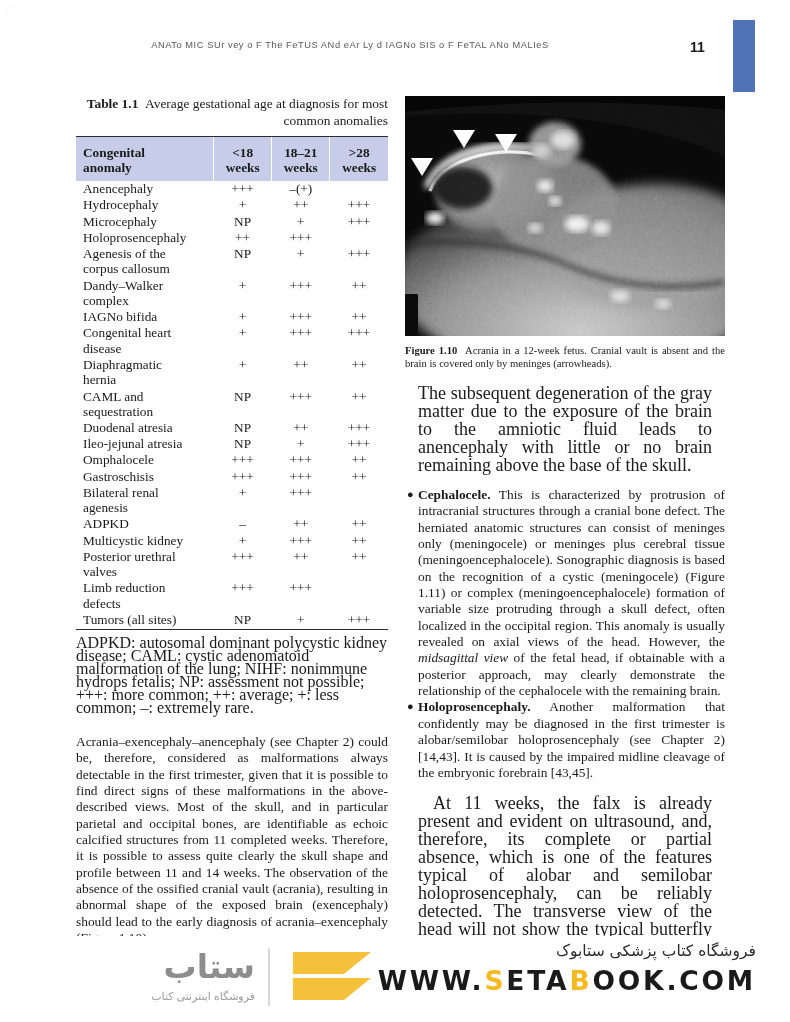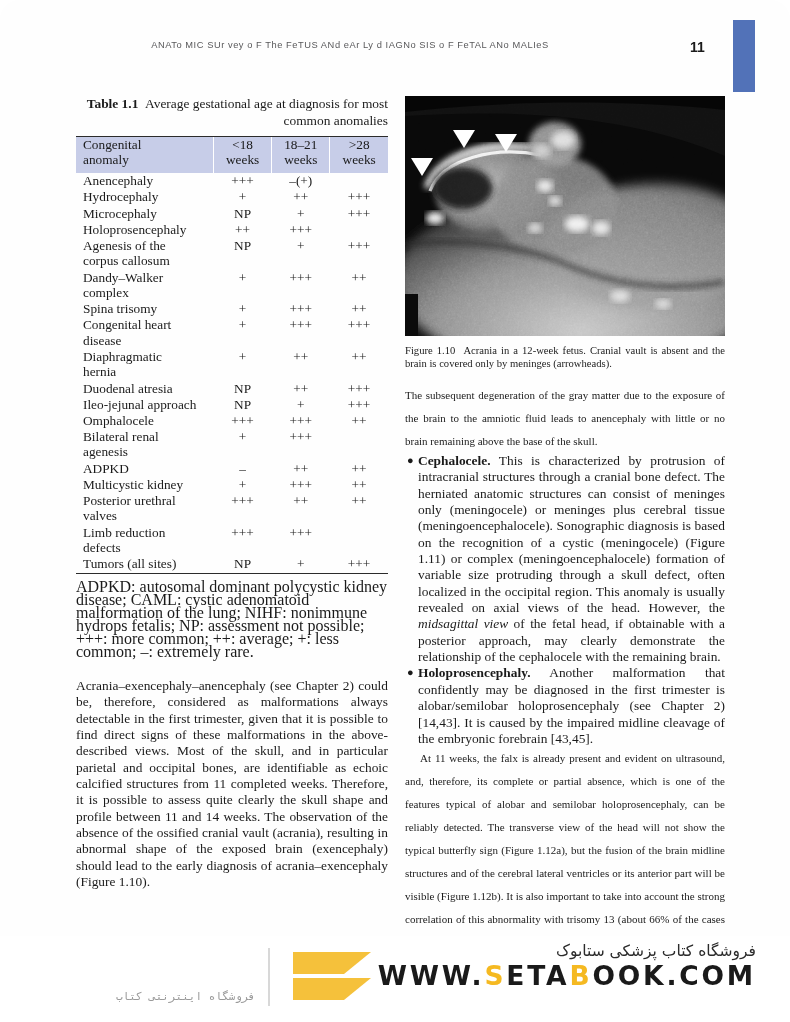--- a/index.html
+++ b/index.html
@@ -75,24 +75,24 @@
   }
   .table-caption .tlabel { font-weight: bold; }
   table.anomaly {
     width: 100%;
     border-collapse: collapse;
     font-size: 13.3px;
     line-height: 15.4px;
   }
   table.anomaly thead tr { background: #c7cde8; }
   table.anomaly thead th {
-    font-weight: normal;
+    font-weight: bold;
     text-align: center;
     vertical-align: top;
-    padding: 0 2px 5px 2px;
+    padding: 8px 2px 5px 2px;
     border-left: 1px solid #ffffff;
   }
   table.anomaly thead th.c-name {
     text-align: left;
     padding-left: 7px;
     border-left: none;
     width: 44%;
   }
   table.anomaly thead th.c-a,
   table.anomaly thead th.c-b,
@@ -141,29 +141,29 @@
     background: #0a0a0a;
   }
   #us-image svg { display: block; }
   .fig-caption {
     font-size: 10.6px;
     line-height: 13px;
     margin-top: 8px;
     text-align: justify;
     color: #1a1a1a;
   }
-  .fig-caption .flabel { font-weight: normal; }
+  .fig-caption .flabel { font-weight: bold; }
 
   
   #right-text { margin-top: 14px; }
   .r-par {
-    font-size: 11px;
-    line-height: 23px;
+    font-size: 18px;
+    line-height: 18px;
     text-align: justify;
-    margin: 0;
+    margin: 13px;
   }
   .r-par.indent { text-indent: 15px; }
   ul.bullets { list-style: none; margin: 0; padding: 0; }
   ul.bullets li {
     position: relative;
     padding-left: 13px;
     font-size: 13.4px;
     line-height: 16.35px;
     text-align: justify;
   }
@@ -199,21 +199,21 @@
     color: #8d8d8d;
     line-height: 42px;
     white-space: nowrap;
   }
   #wm-persian-sub {
     position: absolute;
     left: 0px; top: 46px;
     width: 200px;
     text-align: right;
     direction: rtl;
-    font-family: Liberation Mono, monospace;
+    font-family: Liberation Sans, sans-serif;
     font-size: 11px;
     color: #9a9a9a;
     white-space: nowrap;
   }
   #wm-divider {
     position: absolute;
     left: 213px; top: 4px;
     width: 1.5px; height: 58px;
     background: #d8d8d8;
   }
@@ -221,20 +221,21 @@
   #wm-right {
     position: absolute;
     right: 34px; top: 6px;
     text-align: right;
   }
   #wm-fa {
     direction: rtl;
     font-family: "DejaVu Sans", sans-serif;
     font-size: 15.5px;
     color: #2b2b2b;
+    margin-bottom: 5px;
     white-space: nowrap;
   }
   #wm-url {
     font-family: "DejaVu Sans", sans-serif;
     font-size: 26.5px;
     font-weight: bold;
     letter-spacing: 2.8px;
     color: #1a1a1a;
     white-space: nowrap;
     text-align: center;
@@ -314,53 +315,66 @@
             <td class="val">+++</td>
           </tr>
           <tr>
             <td class="c-name">Dandy–Walker
   complex</td>
             <td class="val">+</td>
             <td class="val">+++</td>
             <td class="val">++</td>
           </tr>
           <tr>
-            <td class="c-name">Spina trisomy</td>
+            <td class="c-name">IAGNo bifida</td>
             <td class="val">+</td>
             <td class="val">+++</td>
             <td class="val">++</td>
           </tr>
           <tr>
             <td class="c-name">Congenital heart
   disease</td>
             <td class="val">+</td>
             <td class="val">+++</td>
             <td class="val">+++</td>
           </tr>
           <tr>
             <td class="c-name">Diaphragmatic
   hernia</td>
             <td class="val">+</td>
             <td class="val">++</td>
             <td class="val">++</td>
           </tr>
           <tr>
+            <td class="c-name">CAML and
+  sequestration</td>
+            <td class="val">NP</td>
+            <td class="val">+++</td>
+            <td class="val">++</td>
+          </tr>
+          <tr>
             <td class="c-name">Duodenal atresia</td>
             <td class="val">NP</td>
             <td class="val">++</td>
             <td class="val">+++</td>
           </tr>
           <tr>
-            <td class="c-name">Ileo-jejunal approach</td>
+            <td class="c-name">Ileo-jejunal atresia</td>
             <td class="val">NP</td>
             <td class="val">+</td>
             <td class="val">+++</td>
           </tr>
           <tr>
             <td class="c-name">Omphalocele</td>
+            <td class="val">+++</td>
+            <td class="val">+++</td>
+            <td class="val">++</td>
+          </tr>
+          <tr>
+            <td class="c-name">Gastroschisis</td>
             <td class="val">+++</td>
             <td class="val">+++</td>
             <td class="val">++</td>
           </tr>
           <tr>
             <td class="c-name">Bilateral renal
   agenesis</td>
             <td class="val">+</td>
             <td class="val">+++</td>
             <td class="val"></td>
@@ -516,20 +530,21 @@
           <span class="bold">Holoprosencephaly.</span><span> Another malformation that confidently may be diagnosed in the first trimester is alobar/semilobar holoprosencephaly (see Chapter 2) [14,43]. It is caused by the impaired midline cleavage of the embryonic forebrain [43,45].</span>
         </li>
       </ul>
 
       <p class="r-par indent">At 11 weeks, the falx is already present and evident on ultrasound, and, therefore, its complete or partial absence, which is one of the features typical of alobar and semilobar holoprosencephaly, can be reliably detected. The transverse view of the head will not show the typical butterfly sign (Figure 1.12a), but the fusion of the brain midline structures and of the cerebral lateral ventricles or its anterior part will be visible (Figure 1.12b). It is also important to take into account the strong correlation of this abnormality with trisomy 13 (about 66% of the cases diagnosed in the first trimester) [46].</p>
     </div>
   </div>
 
   <div id="watermark">
     <div id="wm-logo">
+      <div id="wm-persian-logo">ستاب</div>
       <div id="wm-persian-sub">فروشگاه اینترنتی کتاب</div>
       <div id="wm-divider"></div>
       <svg id="wm-chevrons" width="120" height="62" viewBox="0 0 120 62">
         <polygon points="6,2 60,2 33,24 6,24" fill="#f5c13b"></polygon>
         <polygon points="6,28 60,28 33,50 6,50" fill="#f5c13b"></polygon>
         <polygon points="30,2 84,2 57,24 30,24" fill="#f5c13b"></polygon>
         <polygon points="30,28 84,28 57,50 30,50" fill="#f5c13b"></polygon>
       </svg>
     </div>
 

